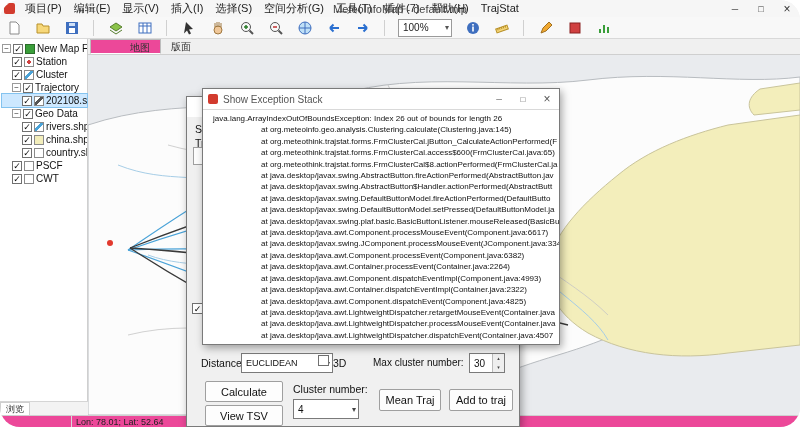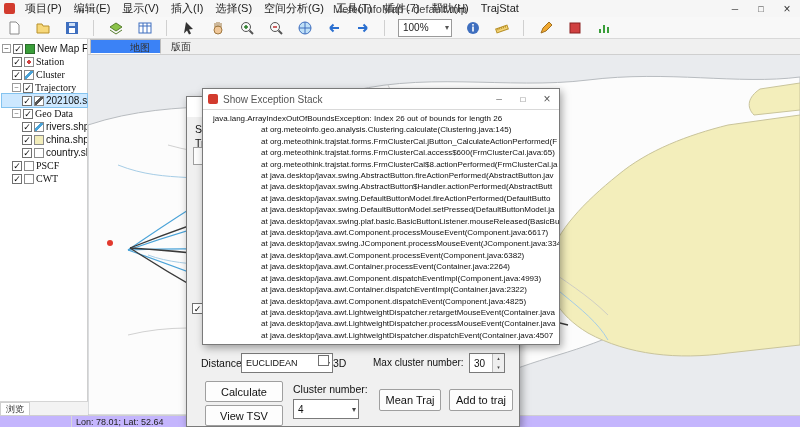--- a/index.html
+++ b/index.html
@@ -1,18 +1,18 @@
 <!DOCTYPE html>
 <html><head>
 <meta charset="utf-8">
 <style>
   * { margin:0; padding:0; box-sizing:border-box; }
   html,body { width:800px; height:427px; overflow:hidden; }
   body { font-family:"Liberation Sans", sans-serif; background:#fff; }
-  .app { position:relative; width:800px; height:427px; background:#f3f3f3; overflow:hidden; }
+  .app { position:relative; width:800px; height:427px; background:#f3f3f3; overflow:hidden;border-radius:20px; }
 
   
   .titlebar { position:absolute; left:0; top:0; width:800px; height:17px; background:#f6f6f6;
               display:flex; align-items:center; font-size:11px; color:#222; }
   .app-icon { width:11px; height:11px; background:#d23b2e; border-radius:2px; margin:0 4px 0 4px; flex:0 0 auto; }
   .menu-item { padding:0 6px; height:17px; line-height:17px; white-space:nowrap; cursor:default; }
   .win-title { position:absolute; left:50%; transform:translateX(-50%); font-size:11px; color:#444; white-space:nowrap; }
   .win-controls { position:absolute; right:0; top:0; height:17px; display:flex; }
   .win-btn { width:26px; height:17px; display:flex; align-items:center; justify-content:center; font-size:9px; color:#333; }
   .g-min::after { content:"─"; } .g-max::after { content:"□"; } .g-close::after { content:"×"; font-size:12px; }
@@ -23,21 +23,21 @@
   .tbi { width:21px; height:20px; display:flex; align-items:center; justify-content:center; border-radius:2px; }
   .tsep { width:1px; height:16px; background:#d0d0d0; margin:0 3px; }
   .zoom-combo { width:54px; height:18px; background:#fff; border:1px solid #9a9a9a; display:flex; align-items:center;
                 font-size:10px; color:#222; padding-left:4px; margin:0 2px; position:relative; }
   .zoom-combo .arr { position:absolute; right:2px; font-size:8px; color:#555; }
 
   
   .left-panel { position:absolute; left:0; top:39px; width:88px; height:376px; background:#fff; border-right:1px solid #cfcfcf; }
   .tree { padding:3px 0 0 2px; }
   .trow { display:flex; align-items:center; height:13px; gap:2px; font-size:10px; color:#111; white-space:nowrap; overflow:hidden; }
-  .trow.l1 { padding-left:10px;font-family:Liberation Serif, serif; } .trow.l2 { padding-left:20px; }
+  .trow.l1 { padding-left:10px; } .trow.l2 { padding-left:20px; }
   .exp { width:9px; height:9px; border:1px solid #9a9a9a; background:#fff; flex:0 0 auto;
          font-size:8px; line-height:7px; text-align:center; color:#333; }
   .exp::after { content:"−"; }
   .cb { width:10px; height:10px; border:1px solid #707070; background:#fff; flex:0 0 auto;
         font-size:9px; line-height:9px; text-align:center; color:#111; }
   .cb.checked::after { content:"✓"; }
   .licon { width:10px; height:10px; border:1px solid #8a8a8a; background:#fff; flex:0 0 auto; }
   .licon.frame { background:#3a9e3a; border-color:#2a6e2a; }
   .licon.pt  { background:radial-gradient(circle at 50% 50%, #d04040 0 2px, #fff 2px); }
   .licon.ln  { background:linear-gradient(135deg,#fff 35%,#4aa3d8 35%,#4aa3d8 60%,#fff 60%); }
@@ -48,25 +48,25 @@
   .panel-tabs { position:absolute; left:0; bottom:0; width:88px; height:14px; border-top:1px solid #d5d5d5;
                 background:#f3f3f3; display:flex; align-items:flex-end;margin-top:19px; }
   .panel-tab { font-size:9px; color:#333; background:#fff; border:1px solid #cfcfcf; border-bottom:none;
                padding:0 5px; height:13px; line-height:13px; }
 
   
   .main { position:absolute; left:88px; top:39px; width:712px; height:376px; }
   .doc-tabs { position:absolute; left:0; top:0; width:712px; height:16px; background:#f0f0f0;
               border-bottom:1px solid #cfcfcf; display:flex; align-items:flex-end; padding-left:2px; }
   .doc-tab { font-size:10px; color:#333; padding:0 10px; height:15px; line-height:15px; }
-  .doc-tab.active { background:#3b82f6; border:1px solid #bdbdbd; border-bottom:1px solid #fff;padding-left:39px; }
+  .doc-tab.active { background:#ec4899; border:1px solid #bdbdbd; border-bottom:1px solid #fff;padding-left:39px; }
   .map-view { position:absolute; left:0; top:16px; width:712px; height:360px; background:#e9ebee; }
 
   
-  .statusbar { position:absolute; left:0; top:415px; width:800px; height:12px; background:#c4b5fd;
+  .statusbar { position:absolute; left:0; top:415px; width:800px; height:12px; background:#ec4899;
                border-top:1px solid #cfcfcf; display:flex; align-items:center; font-size:9px; color:#222; }
   .status-cell-empty { width:72px; height:100%; border-right:1px solid #d8d8d8; }
   .status-coords { padding-left:4px; white-space:nowrap; }
 
   
   .dlg { position:absolute; background:#f0f0f0; border:1px solid #7a7a7a; box-shadow:2px 3px 8px rgba(0,0,0,.35); }
   .dlg-titlebar { height:20px; background:#fff; display:flex; align-items:center; position:relative; }
   .dlg-icon { width:10px; height:10px; background:#d23b2e; border-radius:2px; margin:0 5px; flex:0 0 auto; }
   .dlg-title { font-size:10px; color:#555; white-space:nowrap; }
   .dlg-controls { position:absolute; right:0; top:0; height:20px; display:flex; }

